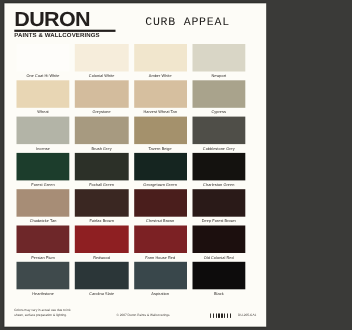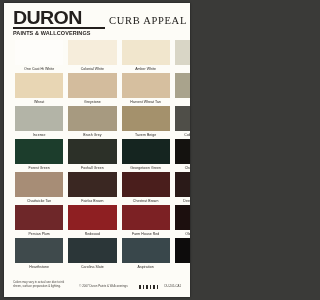--- a/index.html
+++ b/index.html
@@ -11,21 +11,21 @@
     width: 231px;
     height: 300px;
     overflow: hidden;
     font-family: "Liberation Sans", sans-serif;
   }
 
   #card {
     position: absolute;
     left: 4px;
     top: 3px;
-    width: 186px;
+    width: 238px;
     height: 294px;
     background: #fdfcf7;
     box-shadow: 0 0 2px rgba(0,0,0,0.55);
     overflow: hidden;
   }
 
   
   #header {
     position: relative;
     height: 36px;
@@ -68,21 +68,21 @@
     transform: scaleX(1.02);
     transform-origin: left center;
   }
 
   #title-block {
     flex: 1 1 auto;
     text-align: center;
     padding-right: 4px;
   }
   #title-main {
-    font-family: Liberation Serif, serif;
+    font-family: Liberation Mono, monospace;
     font-size: 10.5px;
     letter-spacing: 0.7px;
     color: #1d1b19;
     line-height: 12px;
     white-space: nowrap;
   }
   #title-sub {
     font-family: "Liberation Serif", serif;
     font-size: 10px;
     letter-spacing: 0.1px;

